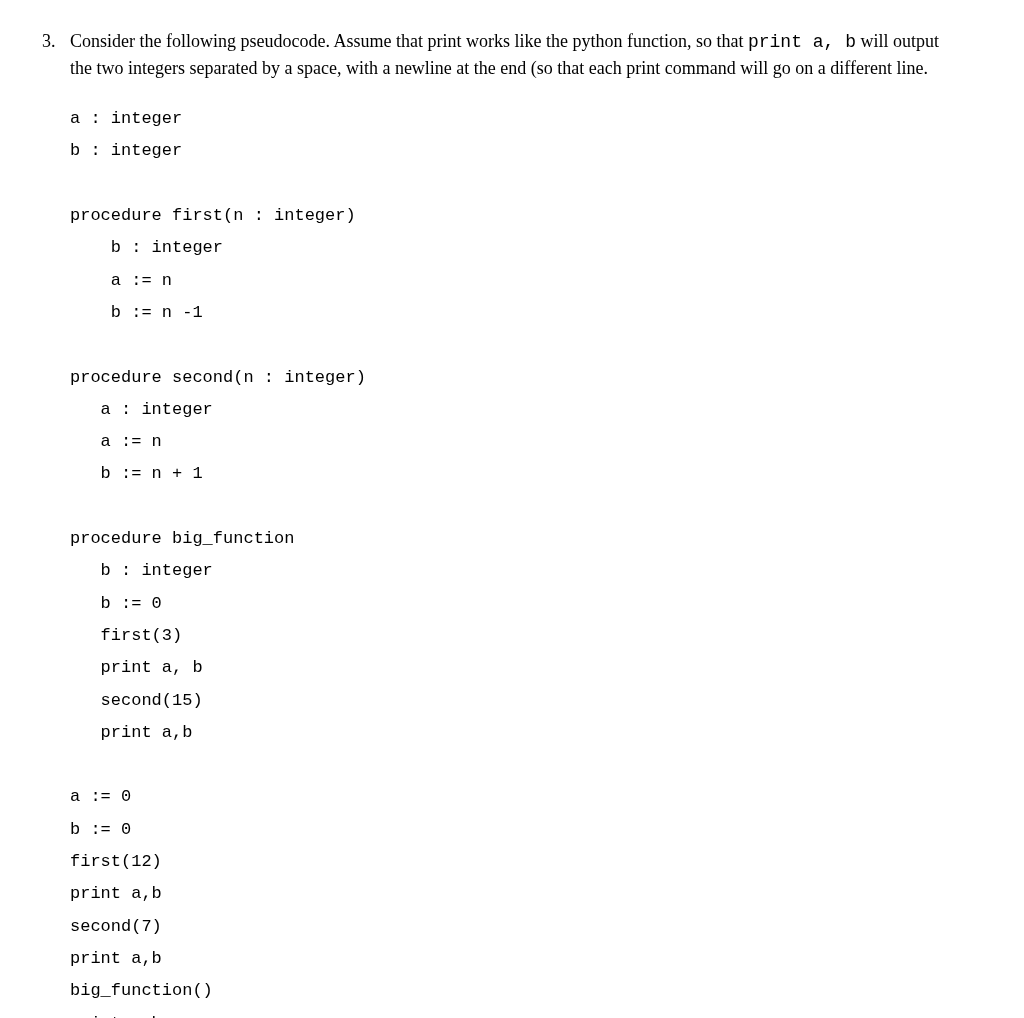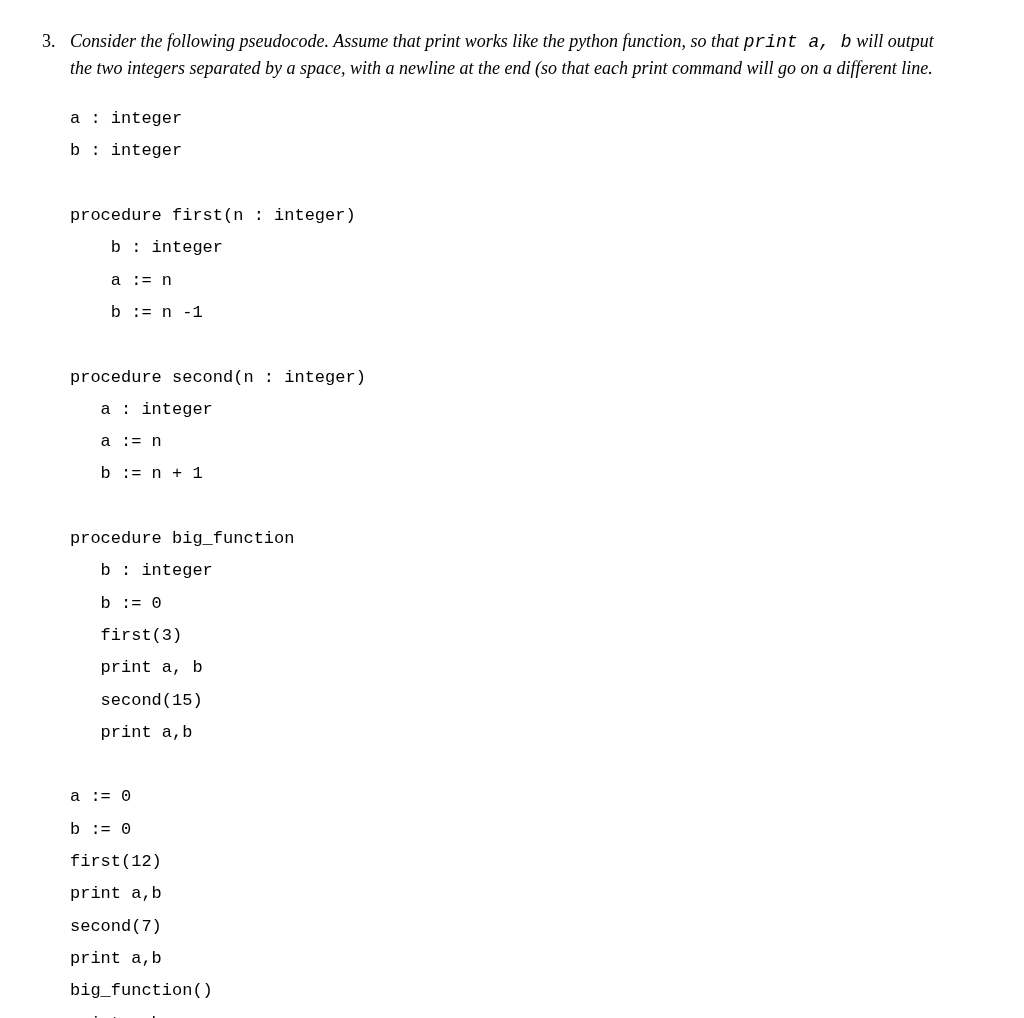--- a/index.html
+++ b/index.html
@@ -18,21 +18,20 @@
     line-height: 1.45;
     font-size: 18px;
   }
   .qnum {
     position: absolute;
     left: -28px;
     top: 0;
   }
   .intro {
     margin-bottom: 22px;
-    font-style: italic;
   }
   .tt {
     font-family: 'Courier New', Courier, monospace;
   }
   .code {
     font-family: 'Courier New', Courier, monospace;
     font-size: 17px;
     line-height: 1.9;
     white-space: pre;
     margin: 10px 0 20px 0;

